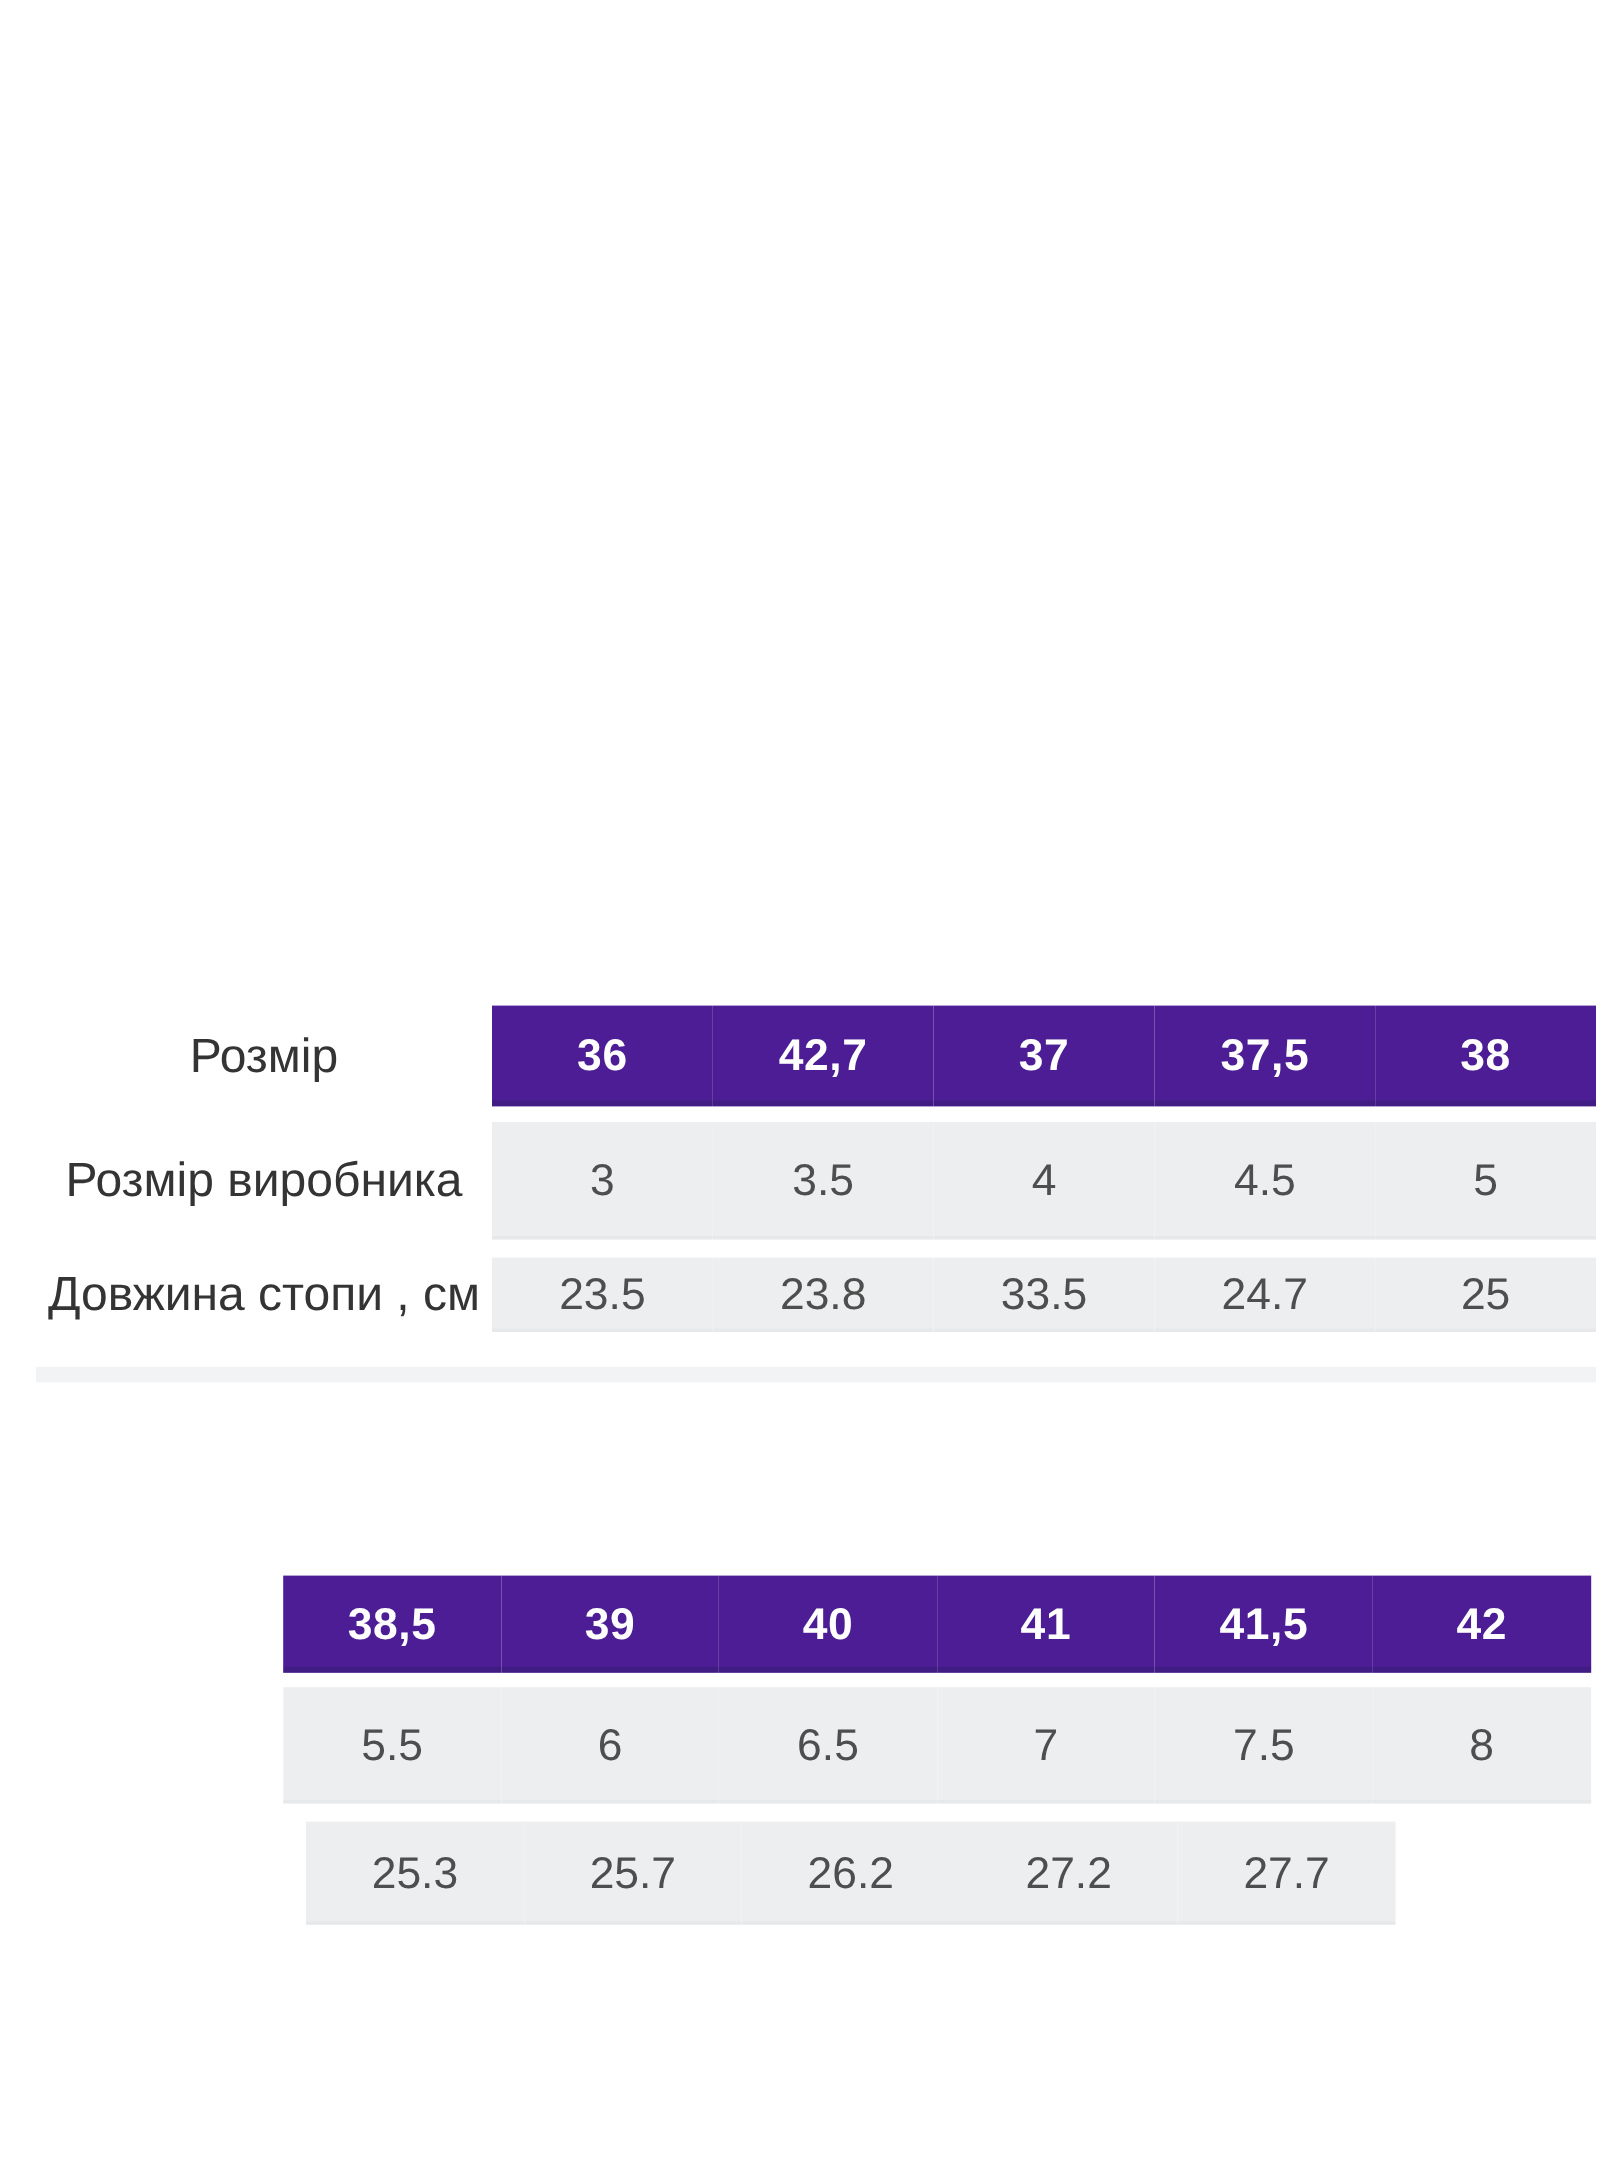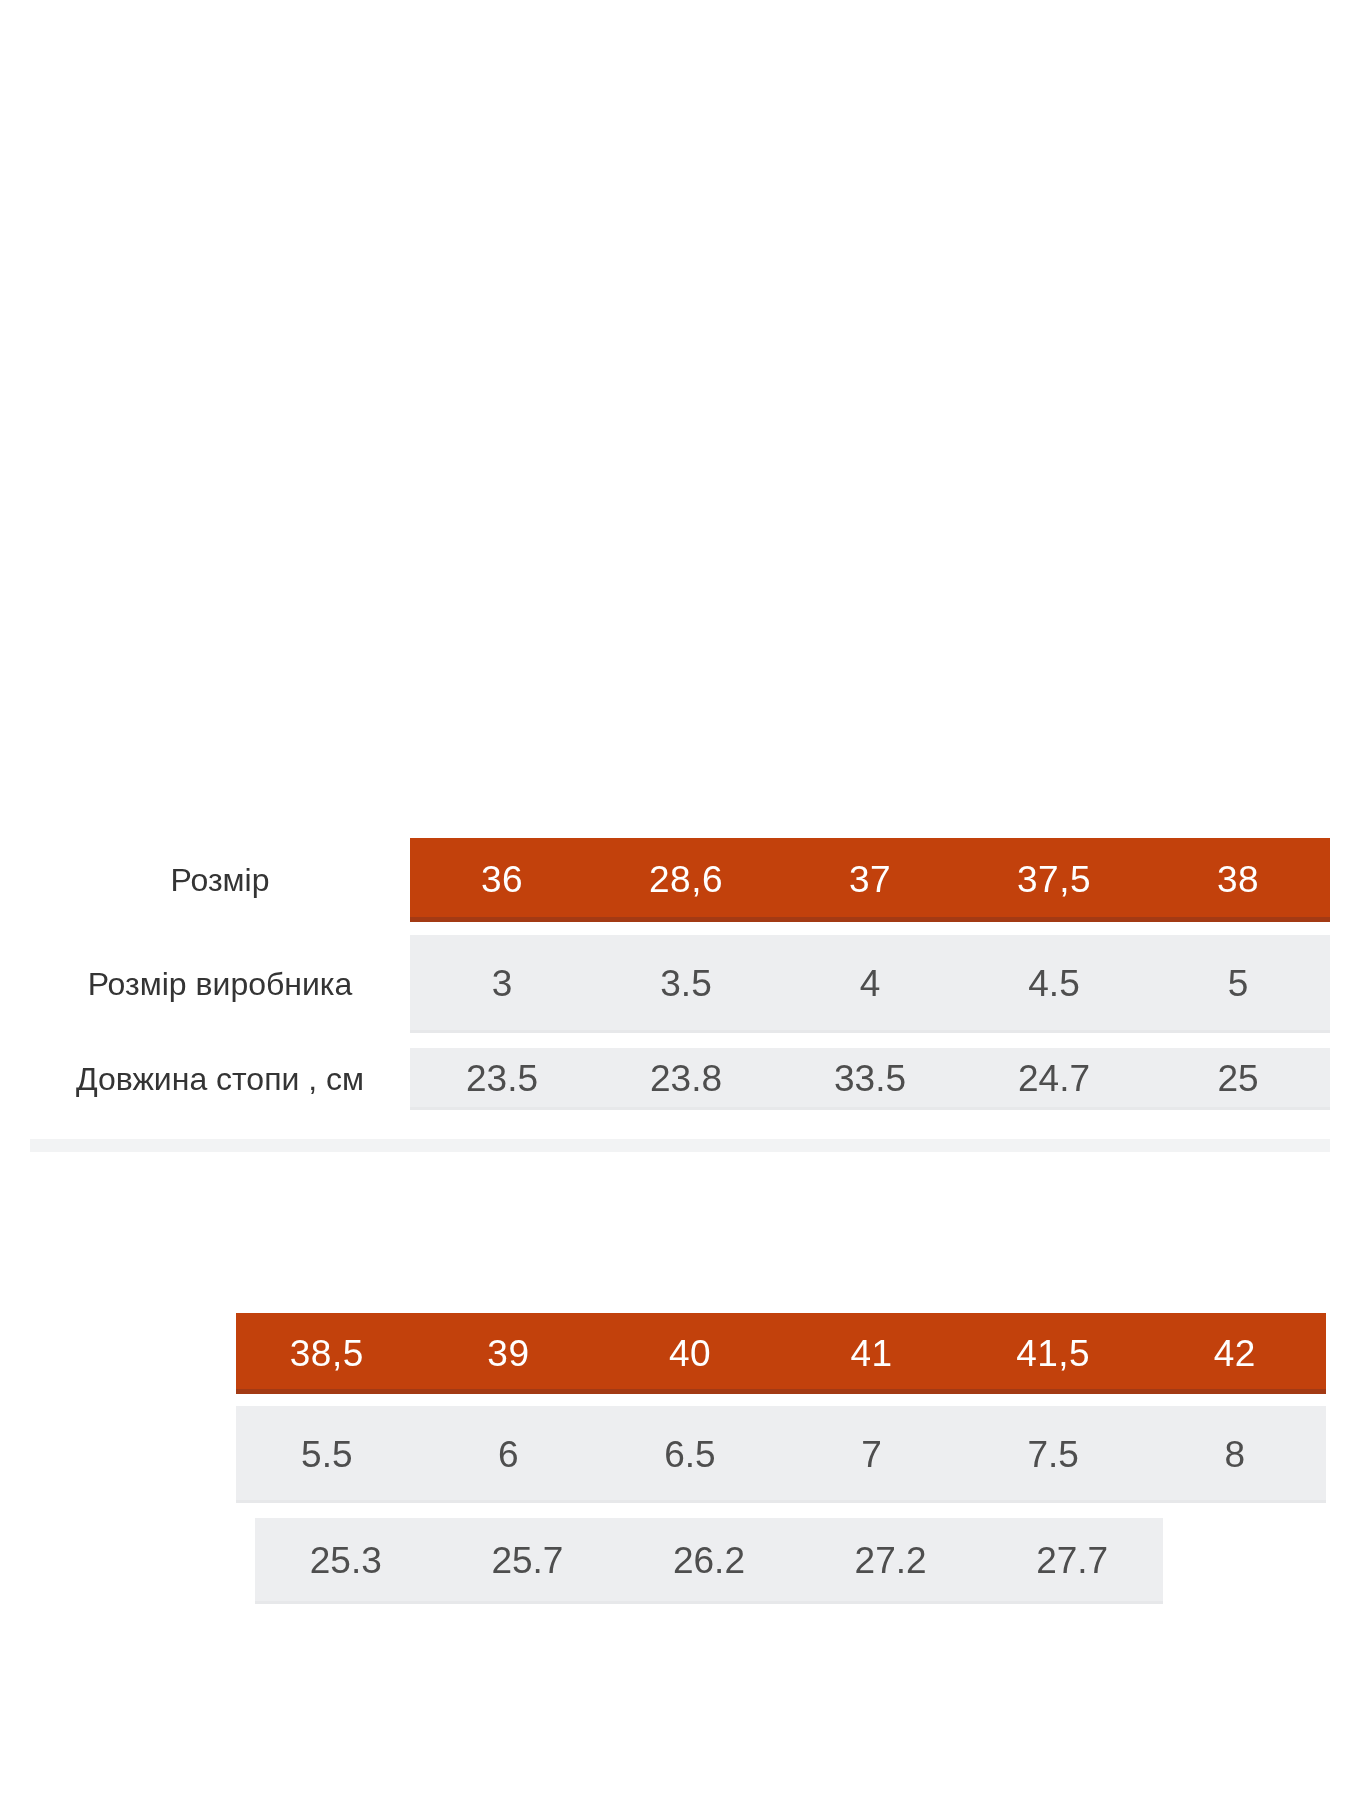--- a/index.html
+++ b/index.html
@@ -10,44 +10,44 @@
   .row{position:absolute;display:flex;}
   
   .t1{left:30px;width:1300px;}
   .t1 .labelcell{width:380px;display:flex;align-items:center;justify-content:center;}
   .t1 .cell{width:184px;display:flex;align-items:center;justify-content:center;}
   
   .t2{left:236px;width:1302px;border-radius:27px;}
   .t2 .cell{width:181.6px;display:flex;align-items:center;justify-content:center;}
   
   .headercell{
-    background:#c2410c;
+    background:#4c1d95;
     box-shadow:inset 0 -5px 0 rgba(20,30,60,0.18);
-    color:#ffffff;font-weight:normal;font-size:37px;letter-spacing:0.5px;
+    color:#ffffff;font-weight:bold;font-size:37px;letter-spacing:0.5px;
   }
   .graycell{
     background:#edeef0;
     box-shadow:inset 0 -3px 0 rgba(0,0,0,0.025);
     color:#4e4e4e;font-size:37px;
   }
-  .rowlabel{color:#343434;font-size:32px;font-weight:400;text-align:center;}
+  .rowlabel{color:#343434;font-size:40px;font-weight:400;text-align:center;}
   .bottomstrip{
     position:absolute;left:30px;top:1139px;width:1300px;height:13px;
     background:#f2f3f4;
   }
 </style>
 </head>
 <body>
 
 <div class="row t1" style="top:838px;height:84px;">
   <div class="labelcell">
     <span class="rowlabel">Розмір</span>
   </div>
   <div class="cell headercell">36</div>
-  <div class="cell headercell">28,6</div>
+  <div class="cell headercell">42,7</div>
   <div class="cell headercell">37</div>
   <div class="cell headercell">37,5</div>
   <div class="cell headercell">38</div>
 </div>
 
 <div class="row t1" style="top:935px;height:98px;">
   <div class="labelcell">
     <span class="rowlabel">Розмір виробника</span>
   </div>
   <div class="cell graycell">3</div>

